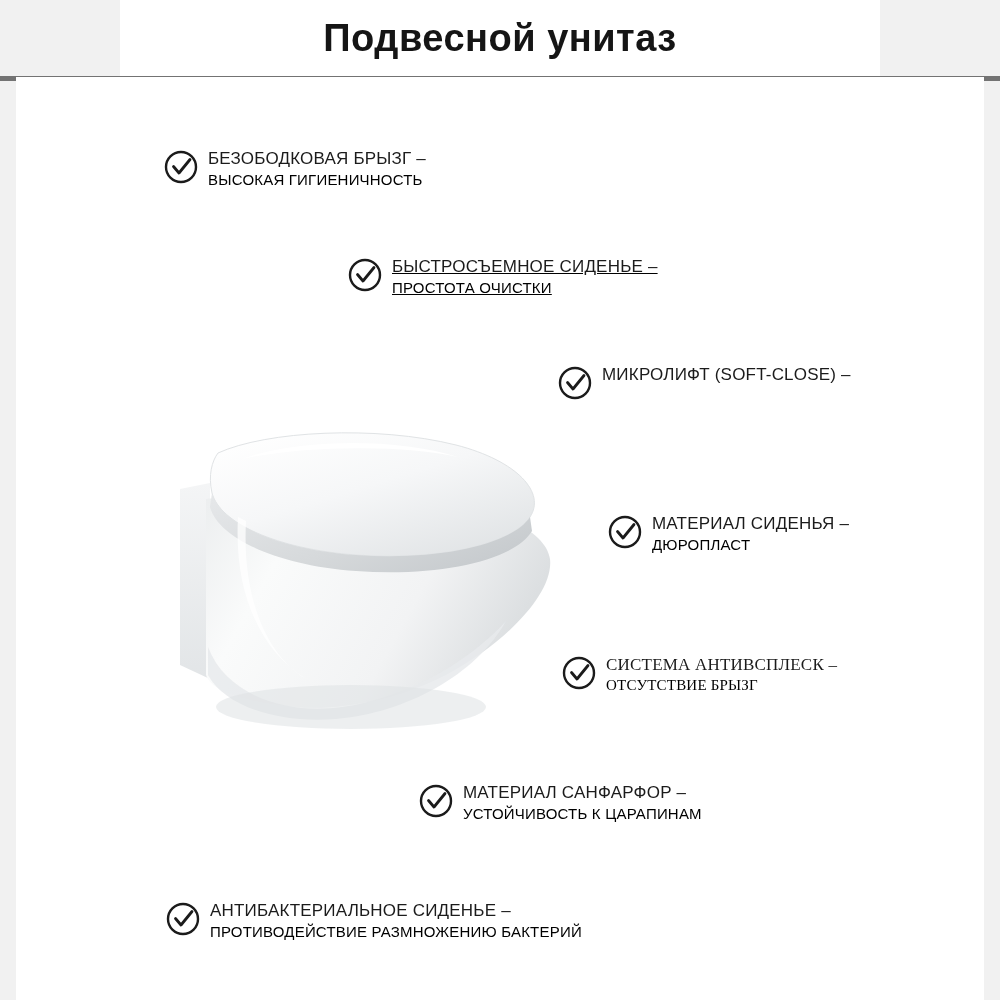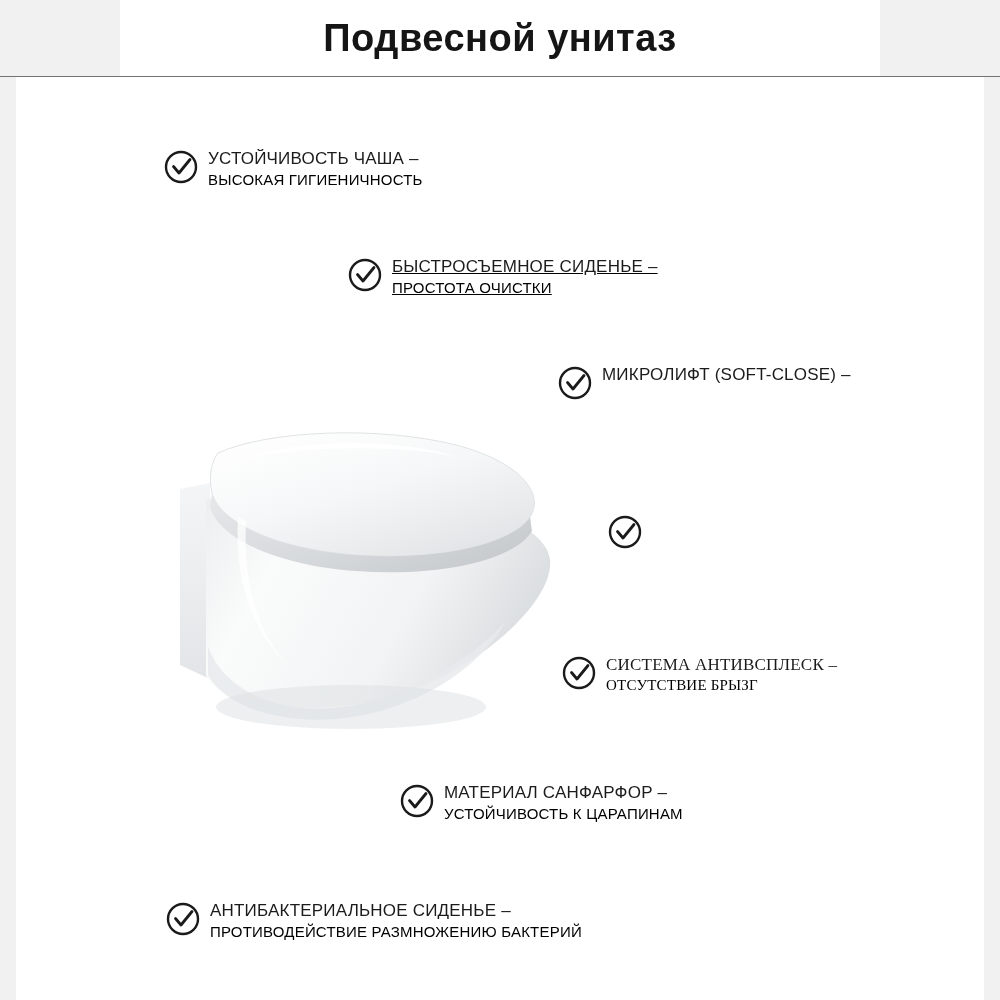--- a/index.html
+++ b/index.html
@@ -31,21 +31,21 @@
   .edge-band.left  { left: 0; }
   .edge-band.right { right: 0; }
 
   .header-band {
     position: absolute;
     left: 0;
     right: 0;
     top: 0;
     height: 76px;
     background: #f1f1f1;
-    border-bottom: 1px solid #737373;
+    border-bottom: 5px solid #737373;
   }
   .header-band .title-plate {
     position: absolute;
     left: 120px;
     right: 120px;
     top: 0;
     bottom: 0;
     background: #ffffff;
     display: flex;
     align-items: center;
@@ -192,21 +192,21 @@
     </div>
 
     <div class="feature" style="left:148px; top:72px;">
       <span class="check-icon">
         <svg width="34" height="34" viewBox="0 0 34 34" xmlns="http://www.w3.org/2000/svg">
           <circle cx="17" cy="17" r="15" fill="none" stroke="#1b1b1b" stroke-width="2.4"></circle>
           <path d="M9.5 16.5 L15 23 L26 9.5" fill="none" stroke="#1b1b1b" stroke-width="2.8" stroke-linecap="round" stroke-linejoin="round"></path>
         </svg>
       </span>
       <span class="feature-text">
-        <span class="feature-title">УСТОЙЧИВОСТЬ ЧАША –</span>
+        <span class="feature-title">БЕЗОБОДКОВАЯ БРЫЗГ –</span>
         <span class="feature-sub">ВЫСОКАЯ ГИГИЕНИЧНОСТЬ</span>
       </span>
     </div>
 
     <div class="feature" style="left:332px; top:180px;text-decoration:underline;">
       <span class="check-icon">
         <svg width="34" height="34" viewBox="0 0 34 34" xmlns="http://www.w3.org/2000/svg">
           <circle cx="17" cy="17" r="15" fill="none" stroke="#1b1b1b" stroke-width="2.4"></circle>
           <path d="M9.5 16.5 L15 23 L26 9.5" fill="none" stroke="#1b1b1b" stroke-width="2.8" stroke-linecap="round" stroke-linejoin="round"></path>
         </svg>
@@ -229,36 +229,40 @@
       </span>
     </div>
 
     <div class="feature" style="left:592px; top:437px;">
       <span class="check-icon">
         <svg width="34" height="34" viewBox="0 0 34 34" xmlns="http://www.w3.org/2000/svg">
           <circle cx="17" cy="17" r="15" fill="none" stroke="#1b1b1b" stroke-width="2.4"></circle>
           <path d="M9.5 16.5 L15 23 L26 9.5" fill="none" stroke="#1b1b1b" stroke-width="2.8" stroke-linecap="round" stroke-linejoin="round"></path>
         </svg>
       </span>
+      <span class="feature-text">
+        <span class="feature-title">МАТЕРИАЛ СИДЕНЬЯ –</span>
+        <span class="feature-sub">ДЮРОПЛАСТ</span>
+      </span>
     </div>
 
     <div class="feature" style="left:546px; top:578px;font-family:Liberation Serif, serif;">
       <span class="check-icon">
         <svg width="34" height="34" viewBox="0 0 34 34" xmlns="http://www.w3.org/2000/svg">
           <circle cx="17" cy="17" r="15" fill="none" stroke="#1b1b1b" stroke-width="2.4"></circle>
           <path d="M9.5 16.5 L15 23 L26 9.5" fill="none" stroke="#1b1b1b" stroke-width="2.8" stroke-linecap="round" stroke-linejoin="round"></path>
         </svg>
       </span>
       <span class="feature-text">
         <span class="feature-title">СИСТЕМА АНТИВСПЛЕСК –</span>
         <span class="feature-sub">ОТСУТСТВИЕ БРЫЗГ</span>
       </span>
     </div>
 
-    <div class="feature" style="left:384px; top:706px;">
+    <div class="feature" style="left:403px; top:706px;">
       <span class="check-icon">
         <svg width="34" height="34" viewBox="0 0 34 34" xmlns="http://www.w3.org/2000/svg">
           <circle cx="17" cy="17" r="15" fill="none" stroke="#1b1b1b" stroke-width="2.4"></circle>
           <path d="M9.5 16.5 L15 23 L26 9.5" fill="none" stroke="#1b1b1b" stroke-width="2.8" stroke-linecap="round" stroke-linejoin="round"></path>
         </svg>
       </span>
       <span class="feature-text">
         <span class="feature-title">МАТЕРИАЛ САНФАРФОР –</span>
         <span class="feature-sub">УСТОЙЧИВОСТЬ К ЦАРАПИНАМ</span>
       </span>

